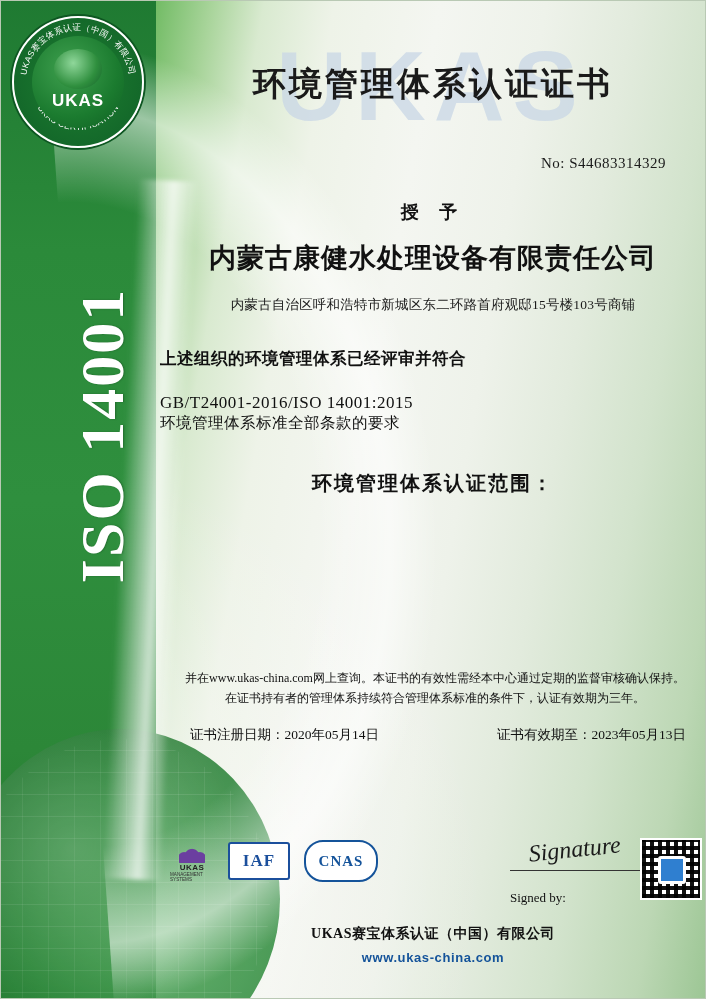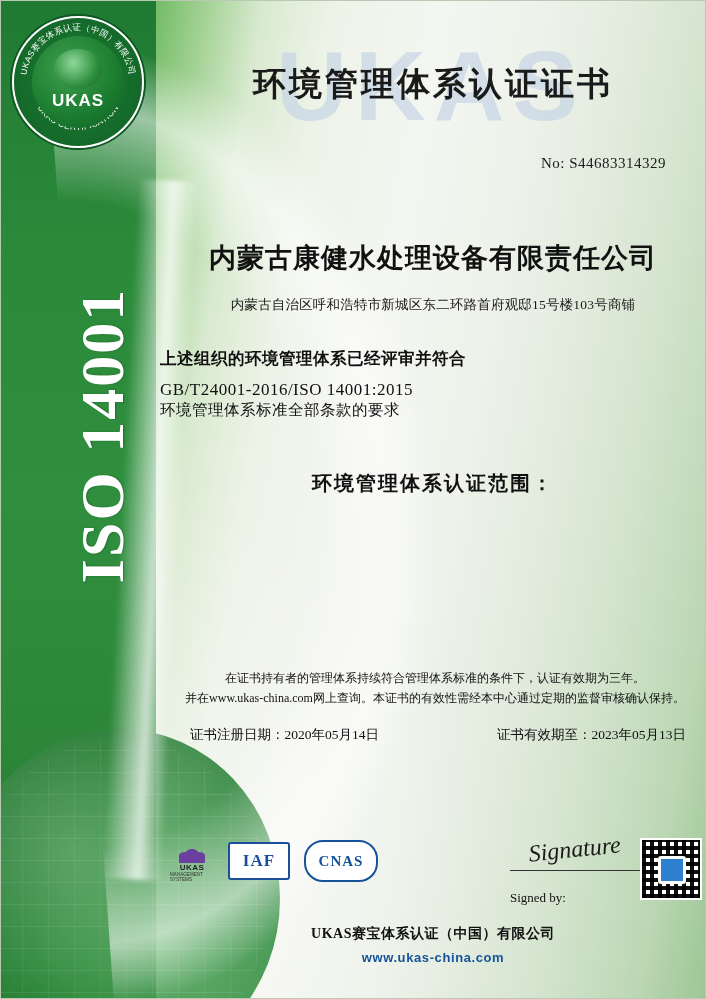--- a/index.html
+++ b/index.html
@@ -154,21 +154,21 @@
     position:absolute;left:0;right:0;top:296px;text-align:center;
     font-size:13.5px;color:#1a1a1a;letter-spacing:.2px;
     font-family:"Liberation Serif", serif;
   }
 
   #conform-block{
     position:absolute;left:0;right:0;top:348px;text-align:left;
     color:#111;font-family:"Liberation Serif", serif;
   }
   #conform-block .l1{font-size:16.5px;font-weight:bold;letter-spacing:.5px;}
-  #conform-block .l2{font-size:17px;margin-top:10px;letter-spacing:.5px;}
+  #conform-block .l2{font-size:17px;margin-top:23px;letter-spacing:.5px;}
   #conform-block .l3{font-size:15.5px;letter-spacing:.5px;}
 
   #scope-title{
     position:absolute;left:0;right:0;top:470px;text-align:center;
     font-size:20px;font-weight:bold;color:#111;letter-spacing:2px;
     font-family:"Liberation Serif", serif;
   }
   #scope-text{
     position:absolute;left:16px;right:16px;top:508px;
     font-size:15.4px;line-height:26px;color:#111;text-align:justify;
@@ -306,35 +306,36 @@
   <div id="page-border"></div>
 
   <div id="watermark">UKAS</div>
 
   <div id="content">
 
     <div id="title">环境管理体系认证证书</div>
 
     <div id="cert-no">No: S44683314329</div>
 
+    <div id="award-word">授 予</div>
 
     <div id="company">内蒙古康健水处理设备有限责任公司</div>
     <div id="address">内蒙古自治区呼和浩特市新城区东二环路首府观邸15号楼103号商铺</div>
 
     <div id="conform-block">
       <div class="l1">上述组织的环境管理体系已经评审并符合</div>
       <div class="l2">GB/T24001-2016/ISO 14001:2015</div>
       <div class="l3">环境管理体系标准全部条款的要求</div>
     </div>
 
     <div id="scope-title">环境管理体系认证范围：</div>
 
     <div id="note">
+      <div>并在www.ukas-china.com网上查询。本证书的有效性需经本中心通过定期的监督审核确认保持。</div>
       <div>在证书持有者的管理体系持续符合管理体系标准的条件下，认证有效期为三年。</div>
-      <div>并在www.ukas-china.com网上查询。本证书的有效性需经本中心通过定期的监督审核确认保持。</div>
     </div>
 
     <div id="dates">
       <div>
         <span>证书注册日期：</span><span>2020年05月14日</span>
       </div>
       <div>
         <span>证书有效期至：</span><span>2023年05月13日</span>
       </div>
     </div>

